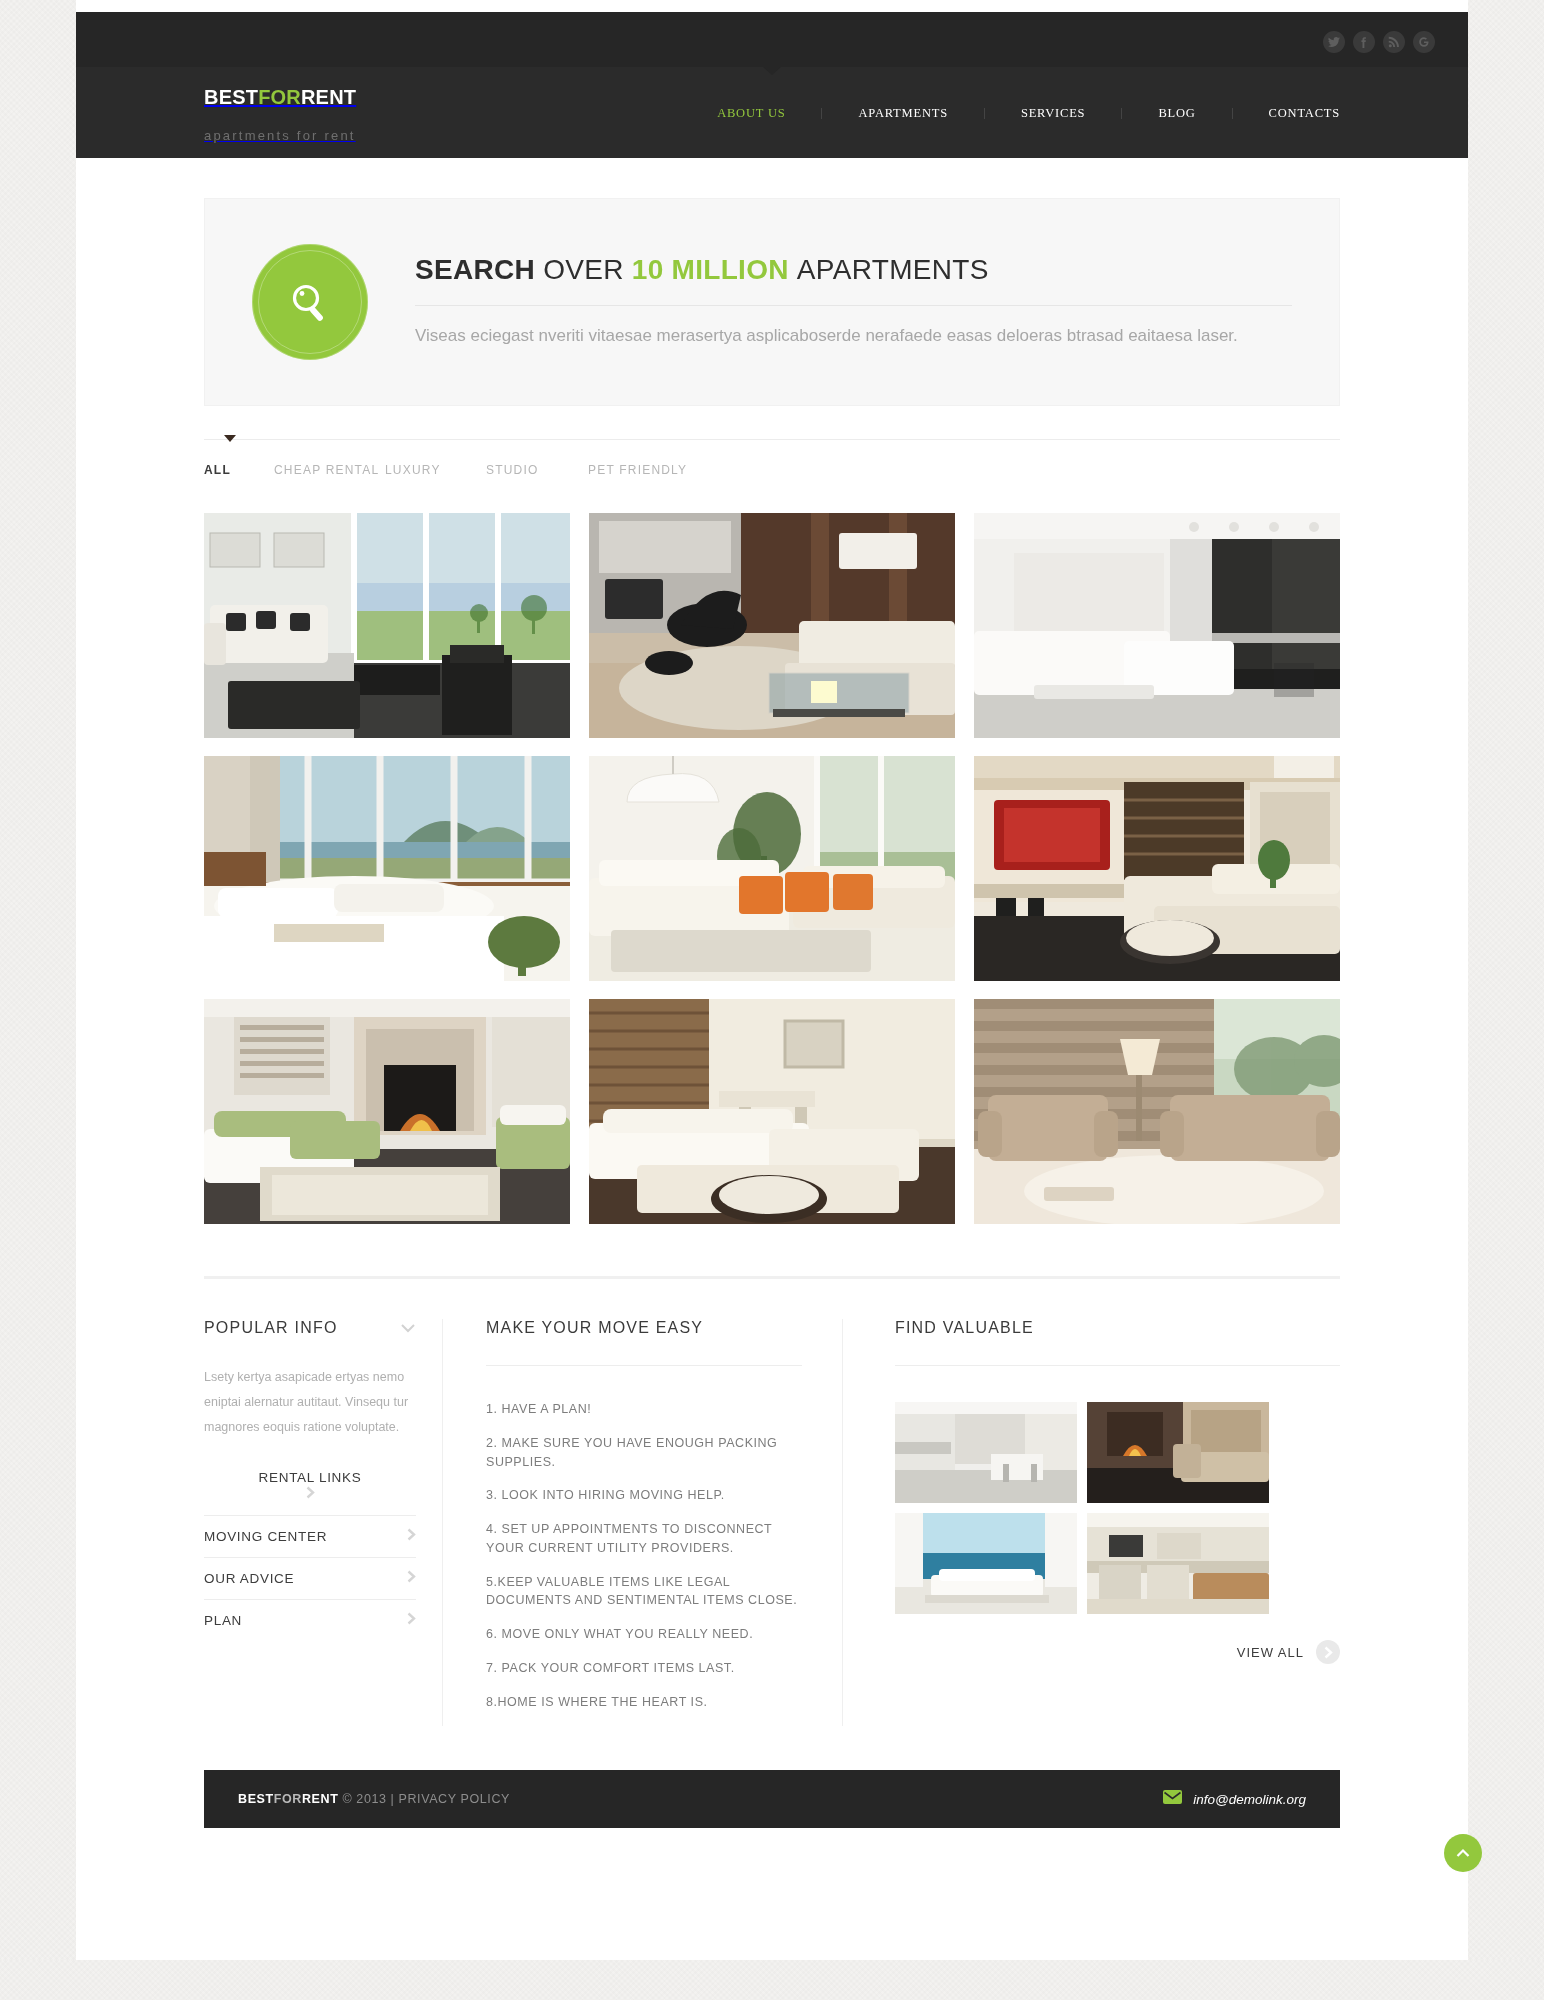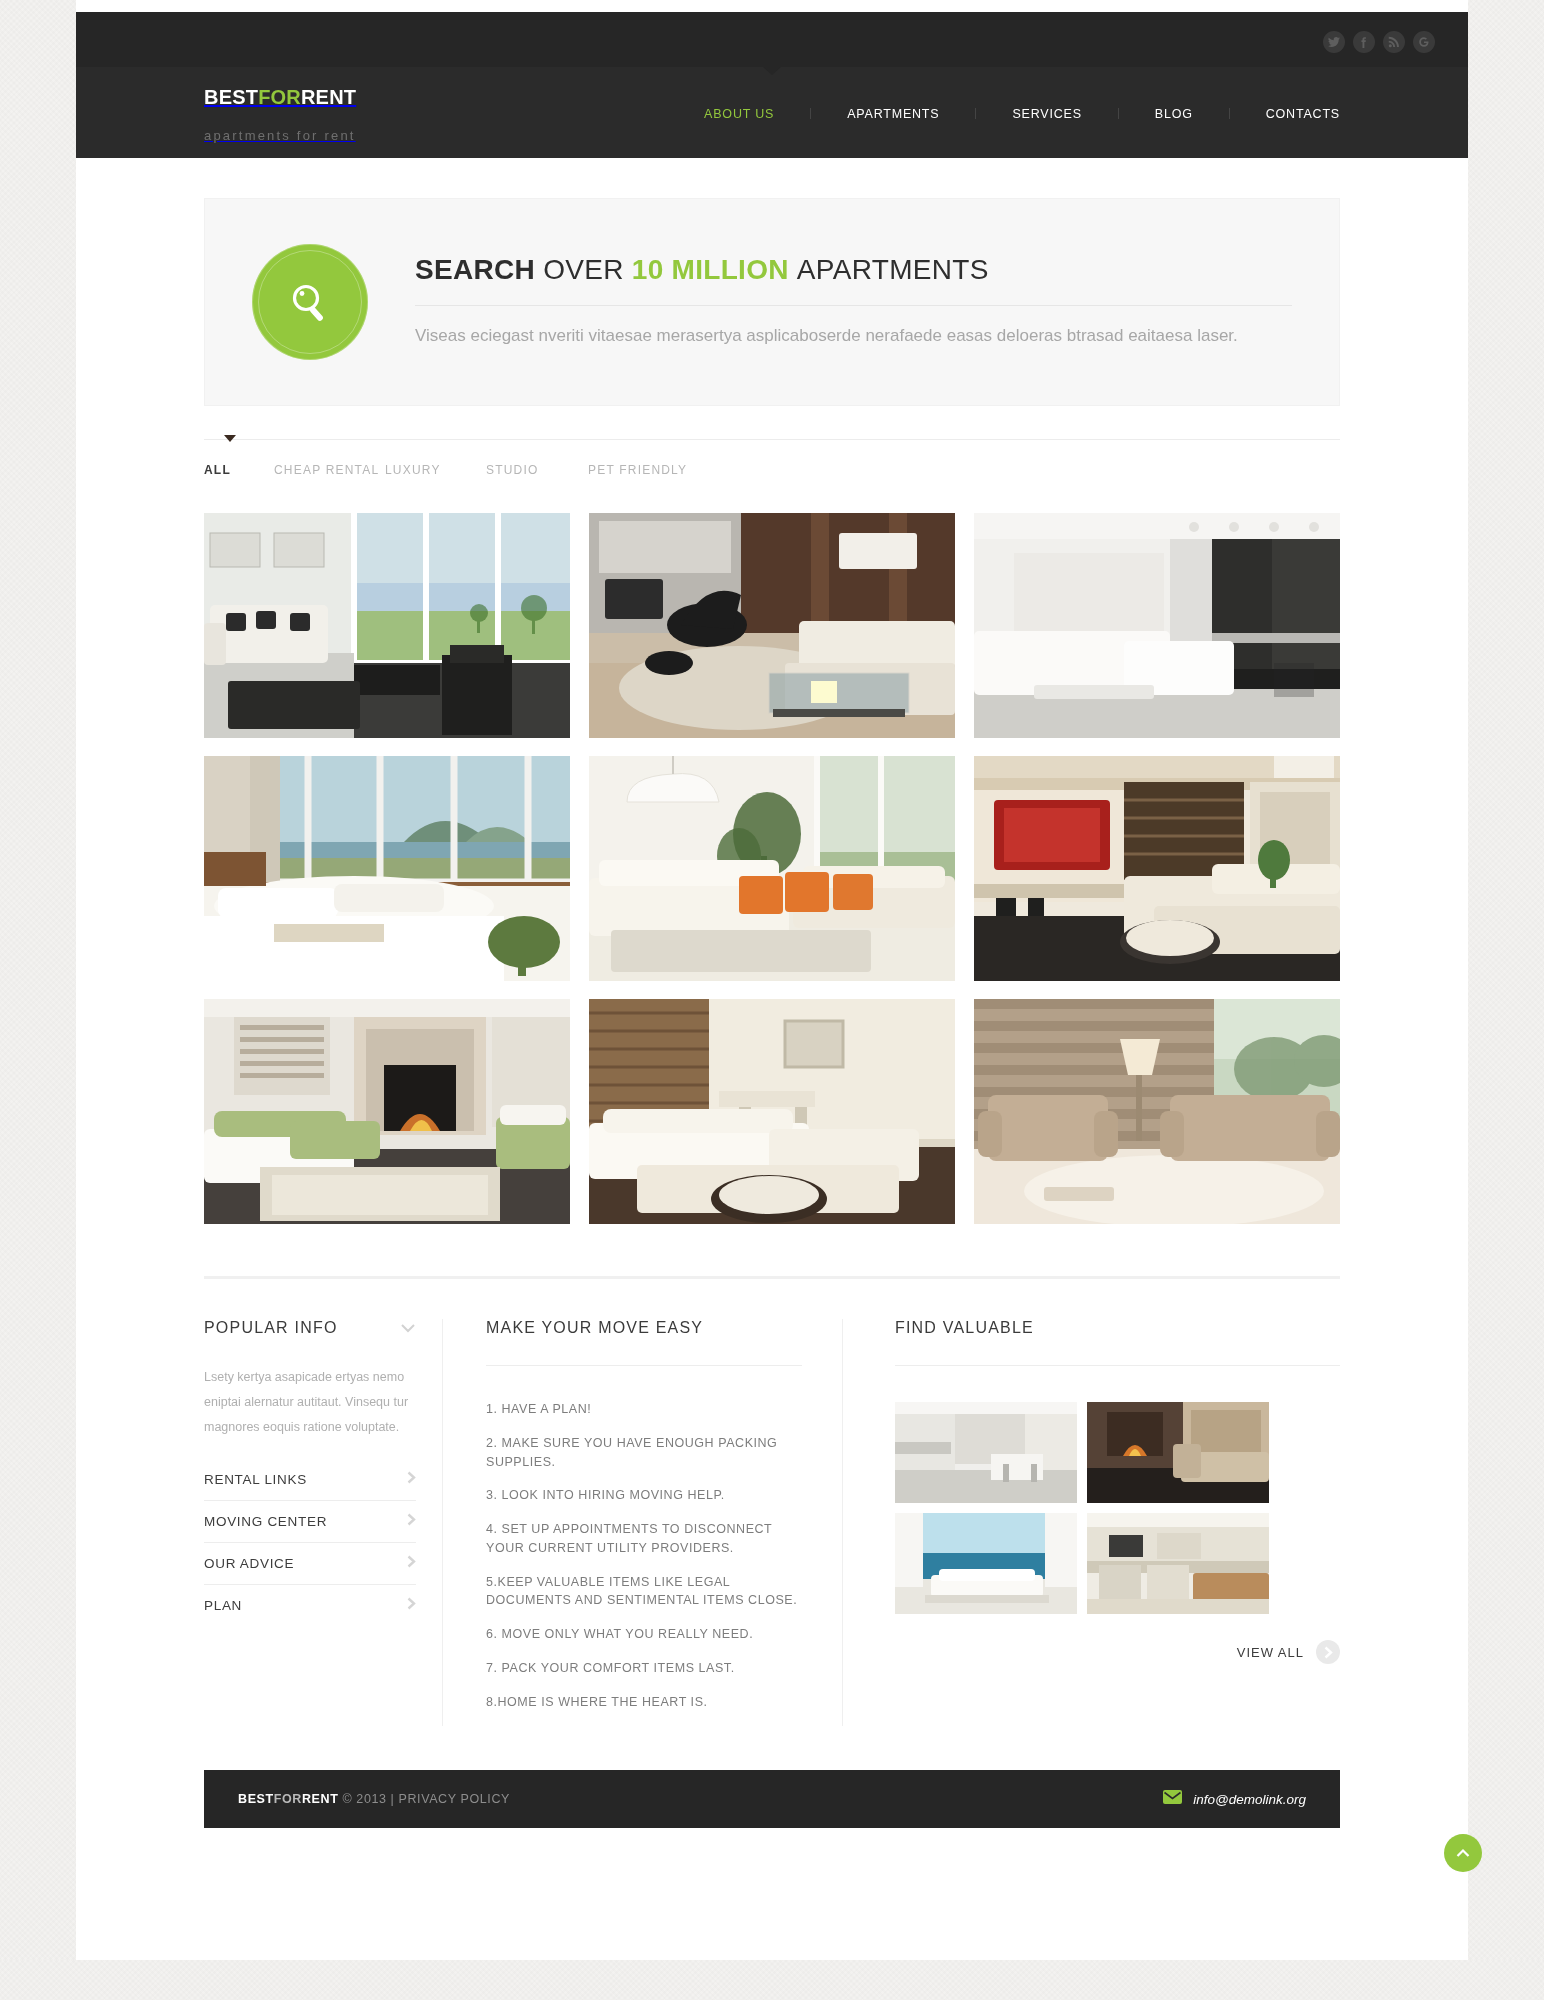--- a/index.html
+++ b/index.html
@@ -42,21 +42,21 @@
   .logo-txt .a { color:#ffffff; }
   .logo-txt .b { color:#93c83d; }
   .logo-sub { color:#6f6f6f; font-size:13px; letter-spacing:2.2px; margin-top:21px; }
   .nav { margin-left:auto; display:flex; align-items:center; padding-top:2px; }
   .nav a {
     color:#ffffff; font-size:12.5px; letter-spacing:.8px; text-decoration:none;
     padding:0 0; white-space:nowrap;
   }
   .nav a.active { color:#93c83d; }
   .nav .sep { width:1px; height:11px; background:#444; margin:0 0; }
-  .nav .slot { padding:0 36px; display:flex; align-items:flex-end; }
+  .nav .slot { padding:0 36px; display:flex; align-items:flex-end;font-family:Liberation Serif, serif; }
   .nav .slot:first-child { padding-left:0; }
   .nav .slot:last-child { padding-right:0; }
 
   
   .hero {
     margin:40px auto 0; width:1136px; background:#f7f7f7;
     height:208px; display:flex; align-items:center; padding:0 47px;
     border:1px solid #f1f1f1;
   }
   .hero-circle {
@@ -110,21 +110,21 @@
   .chev-dn { color:#cfcfcf; font-size:16px; line-height:1; }
   .col-rule { height:1px; background:#ededed; margin:28px 0 0; }
   .col-p { font-size:12.5px; color:#b0b0b0; line-height:2.0; margin-top:28px; }
 
   .linklist { margin-top:30px; }
   .linkrow {
     display:flex; align-items:center; justify-content:space-between;
     padding:11px 0 12px; border-bottom:1px solid #ededed;
     font-size:13.5px; color:#3d3d3d; letter-spacing:.7px; text-decoration:none;
   }
-  .linkrow:first-child { padding-top:0; }
+  .linkrow:first-child { padding-top:0;flex-direction:column; }
   .linkrow .arrow { color:#d5d5d5; font-size:16px; font-weight:bold; }
 
   .steps { margin-top:34px; }
   .steps li {
     list-style:none; font-size:12.5px; color:#7d7d7d; letter-spacing:.55px;
     line-height:1.5; margin-bottom:15px;
   }
 
   .thumbs { display:flex; flex-wrap:wrap; gap:10px; margin-top:36px; }
   .thumb { width:182px; height:101px; overflow:hidden; }

